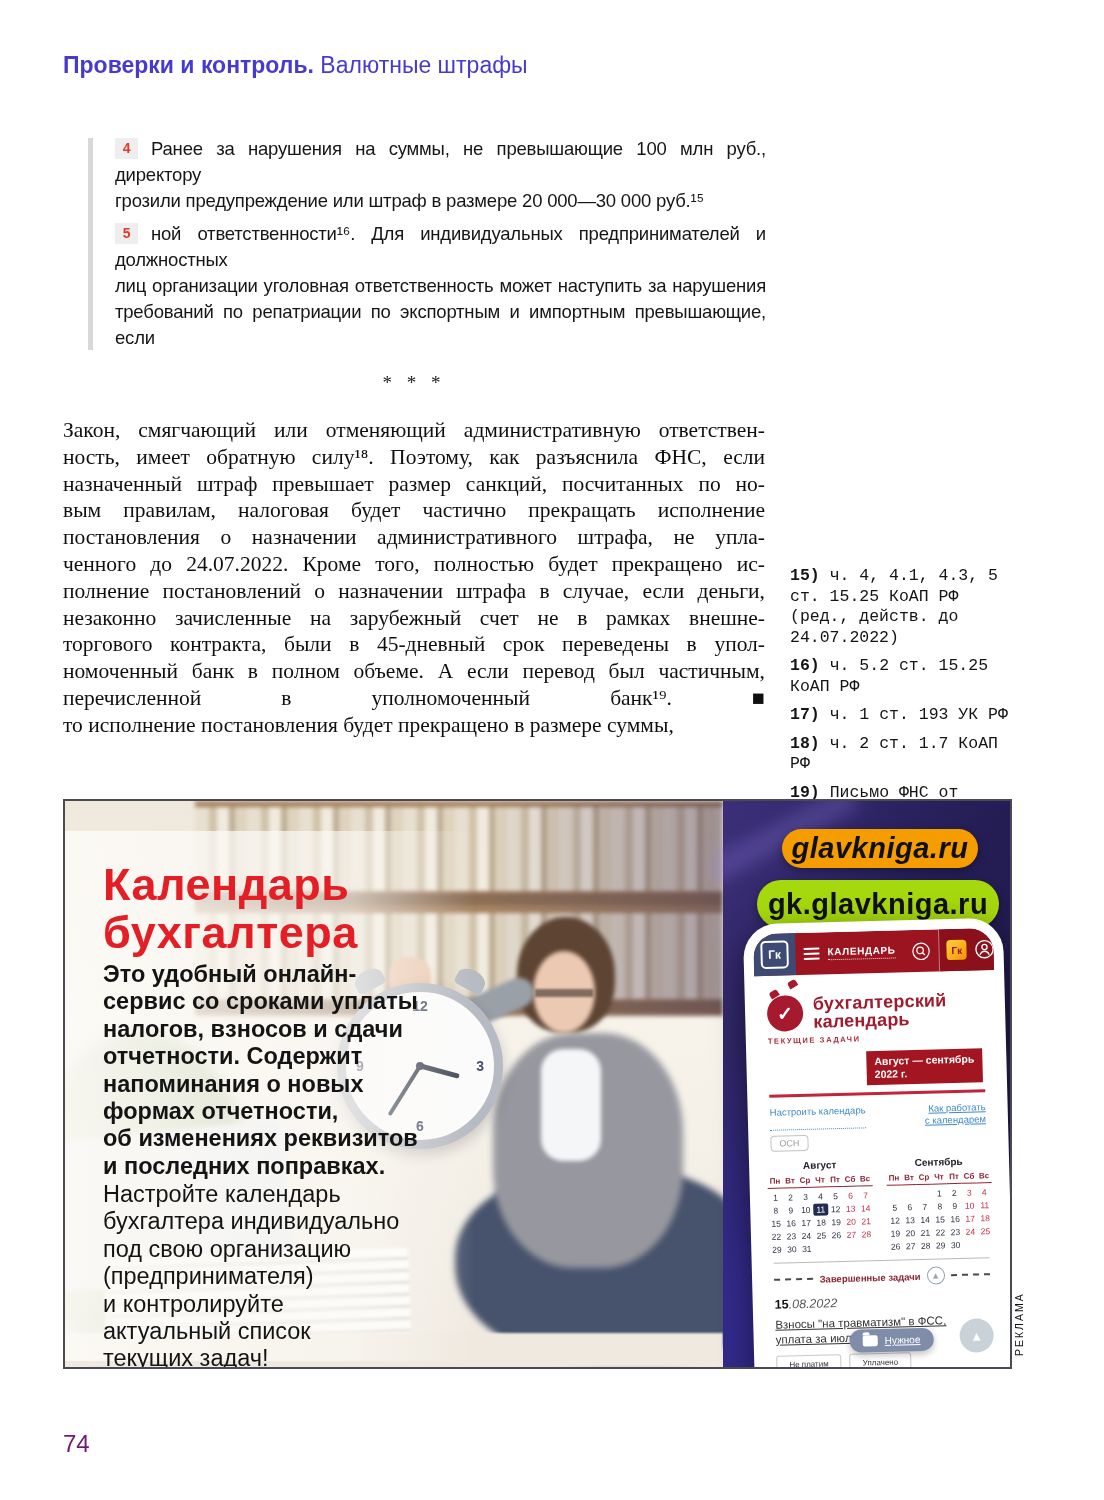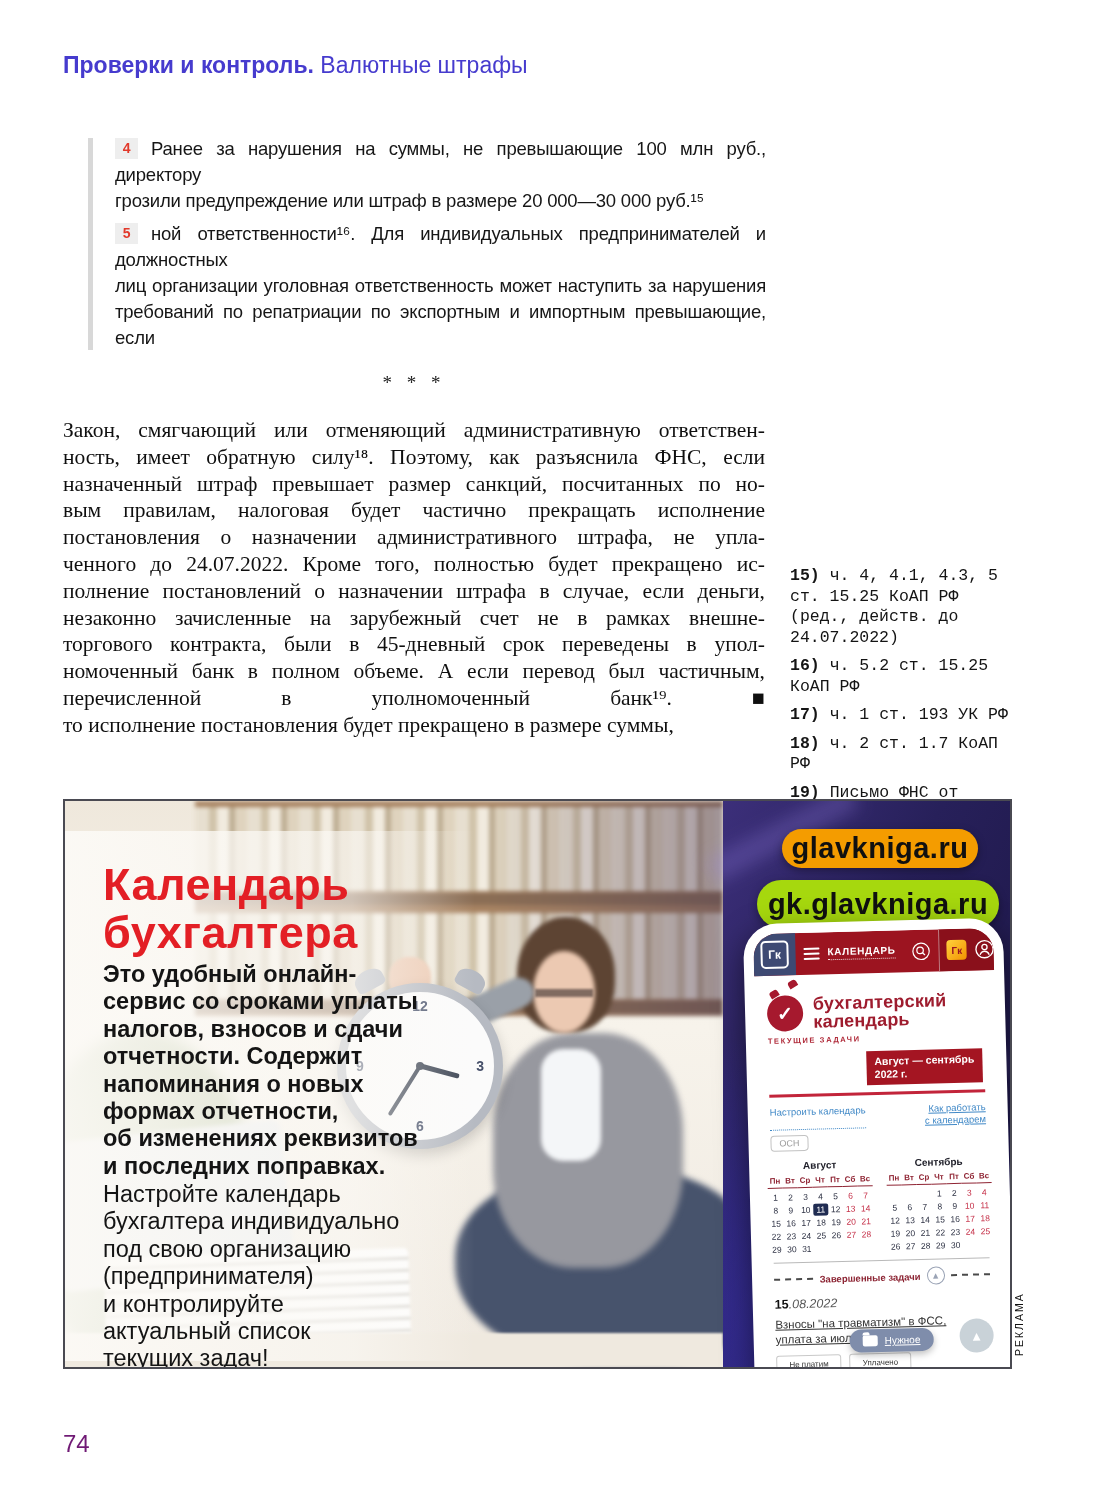--- a/index.html
+++ b/index.html
@@ -83,21 +83,21 @@
   .ad-p1{top:160px;font-weight:bold;}
   .ad-p2{top:380px;}
 
   
   .panel{position:absolute;left:658px;top:0;right:0;bottom:0;
          background:radial-gradient(circle at 35% 95%,rgba(70,60,220,.55),transparent 55%),
                     linear-gradient(115deg,#3c2f7a 0%,#27205a 40%,#191340 100%);}
   .streak{position:absolute;background:rgba(150,130,230,.25);filter:blur(8px);}
   .pill{position:absolute;border-radius:26px;display:flex;align-items:center;justify-content:center;
         font-weight:800;font-size:29px;color:#101010;letter-spacing:.5px;box-shadow:0 3px 8px rgba(0,0,0,.35);}
-  .pill1{left:59px;top:28px;width:196px;height:39px;}
+  .pill1{left:59px;top:28px;width:196px;height:39px;font-style:italic;}
   .pill2{left:34px;top:79px;width:242px;height:48px;}
 
   
   .phone{position:absolute;left:26px;top:120px;width:260px;height:478px;background:#fff;
          border-radius:34px;padding:10px;box-sizing:border-box;transform:rotate(-1.5deg);
          box-shadow:0 10px 30px rgba(0,0,0,.5);}
   .screen{position:relative;width:100%;height:100%;background:#fff;border-radius:24px;overflow:hidden;}
   .nav{display:flex;align-items:stretch;height:42px;background:#9c1420;}
   .nav-logo{width:42px;background:#3e4a73;display:flex;align-items:center;justify-content:center;flex:0 0 42px;}
   .gk-mini{width:24px;height:24px;border:2px solid #fff;border-radius:5px;color:#fff;font-weight:700;

